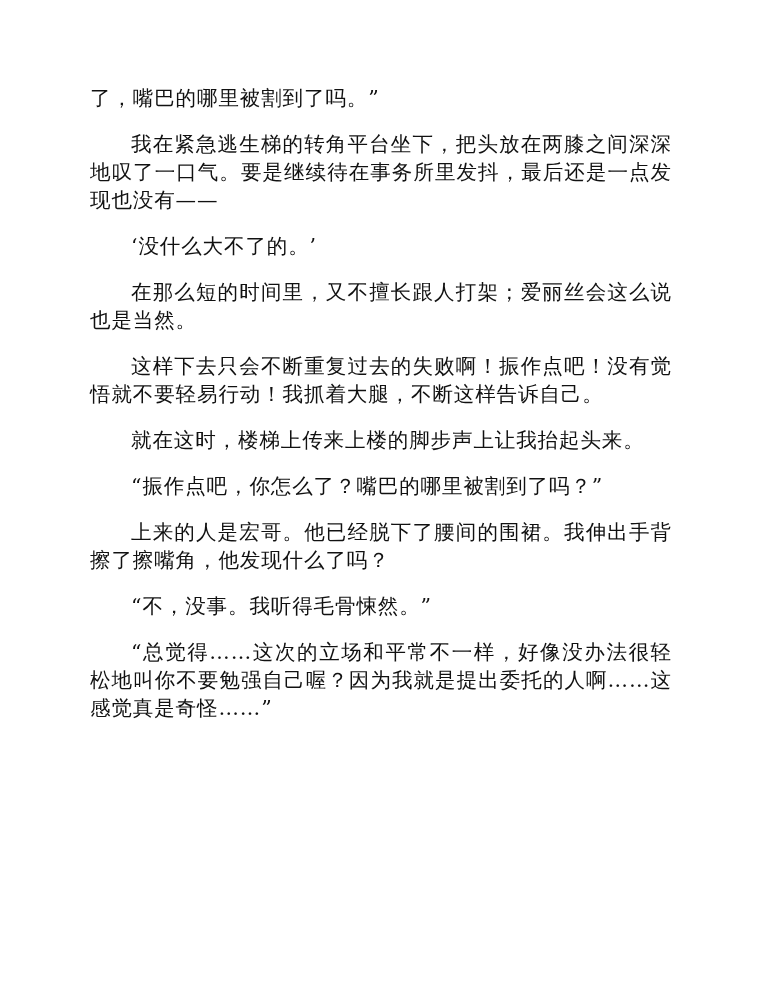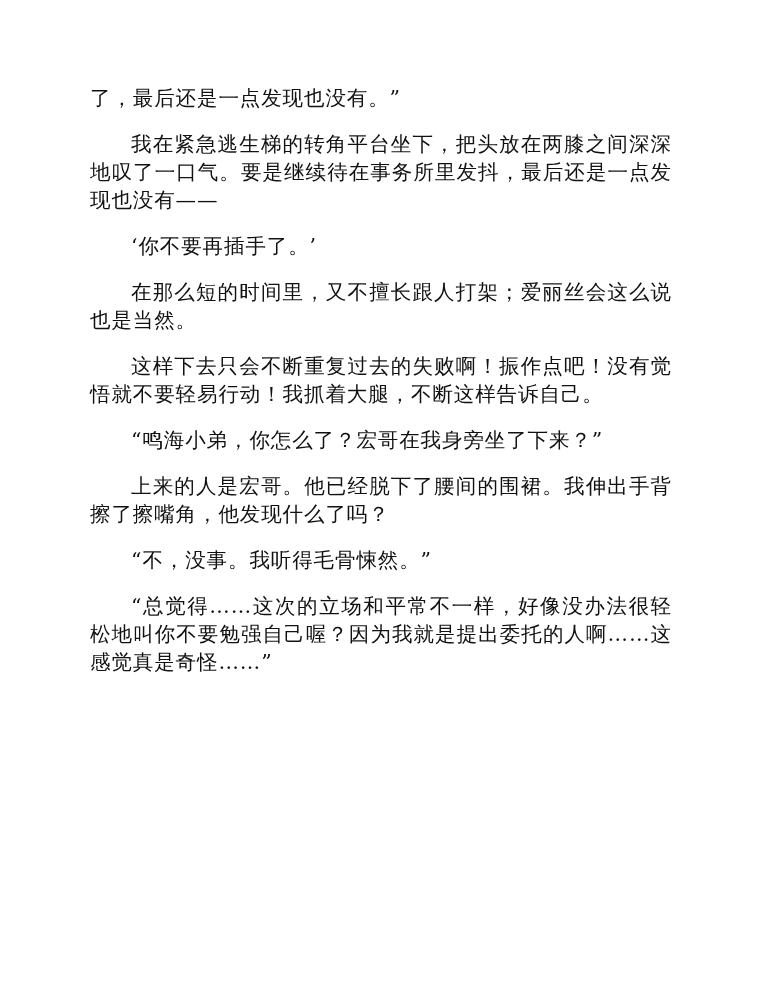--- a/index.html
+++ b/index.html
@@ -32,23 +32,24 @@
       text-align-last: left;
     }
     .para.noindent {
       text-indent: 0;
     }
   </style>
 </head>
 <body>
 
 <div class="page">
-  <p class="para noindent">了，最后还是一点发现也没有。”</p>
+  <p class="para noindent">了，嘴巴的哪里被割到了吗。”</p>
   <p class="para">我在紧急逃生梯的转角平台坐下，把头放在两膝之间深深地叹了一口气。要是继续待在事务所里发抖，最后还是一点发现也没有——</p>
-  <p class="para">‘你不要再插手了。’</p>
+  <p class="para">‘没什么大不了的。’</p>
   <p class="para">在那么短的时间里，又不擅长跟人打架；爱丽丝会这么说也是当然。</p>
   <p class="para">这样下去只会不断重复过去的失败啊！振作点吧！没有觉悟就不要轻易行动！我抓着大腿，不断这样告诉自己。</p>
-  <p class="para">“鸣海小弟，你怎么了？宏哥在我身旁坐了下来？”</p>
+  <p class="para">就在这时，楼梯上传来上楼的脚步声上让我抬起头来。</p>
+  <p class="para">“振作点吧，你怎么了？嘴巴的哪里被割到了吗？”</p>
   <p class="para">上来的人是宏哥。他已经脱下了腰间的围裙。我伸出手背擦了擦嘴角，他发现什么了吗？</p>
   <p class="para">“不，没事。我听得毛骨悚然。”</p>
   <p class="para">“总觉得……这次的立场和平常不一样，好像没办法很轻松地叫你不要勉强自己喔？因为我就是提出委托的人啊……这感觉真是奇怪……”</p>
 
 </div>
 
 </body></html>

